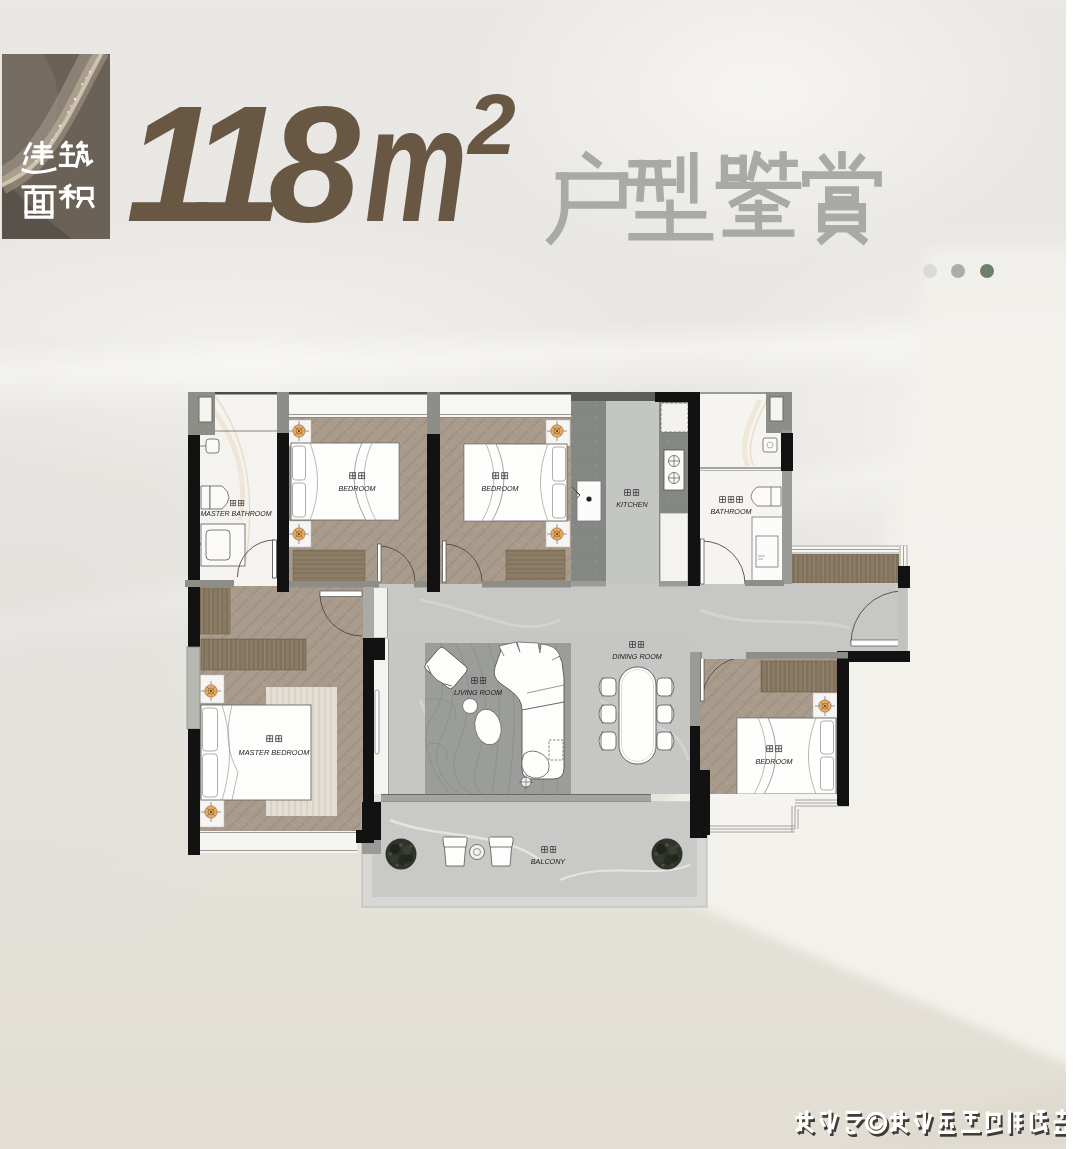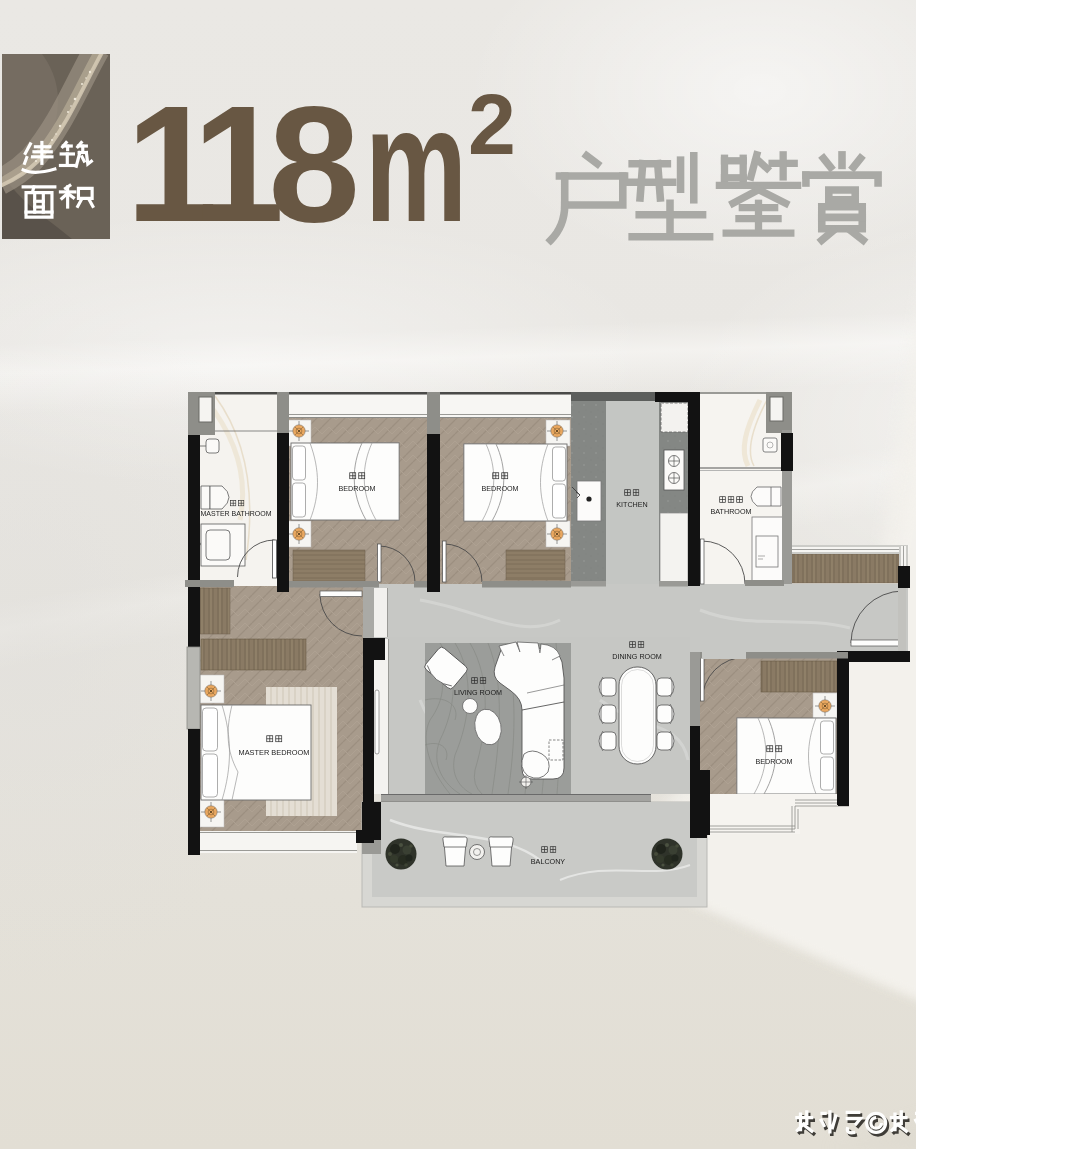--- a/index.html
+++ b/index.html
@@ -1,18 +1,18 @@
 <!DOCTYPE html>
 <html><head>
 <meta charset="utf-8">
 <style>
 html,body{margin:0;padding:0;}
-#page{position:relative;width:916px;height:1149px;overflow:hidden;
+#page{position:relative;width:1066px;height:1149px;overflow:hidden;
 background:linear-gradient(180deg,#eae8e4 0%,#e9e7e3 30%,#e7e5e0 55%,#e4e1d9 78%,#e2ded4 100%);
-font-family:"Liberation Sans",sans-serif;}
+font-family:"Liberation Sans",sans-serif;font-style:italic;}
 .abs{position:absolute;}
 </style>
 </head>
 <body>
 <div id="page">
 
 <div class="abs" style="left:0;top:0;width:1079px;height:1149px;
 background:
 radial-gradient(420px 260px at 760px 90px, rgba(255,255,255,0.55), rgba(255,255,255,0) 70%),
 radial-gradient(500px 300px at 1020px 420px, rgba(255,255,255,0.5), rgba(255,255,255,0) 70%),

